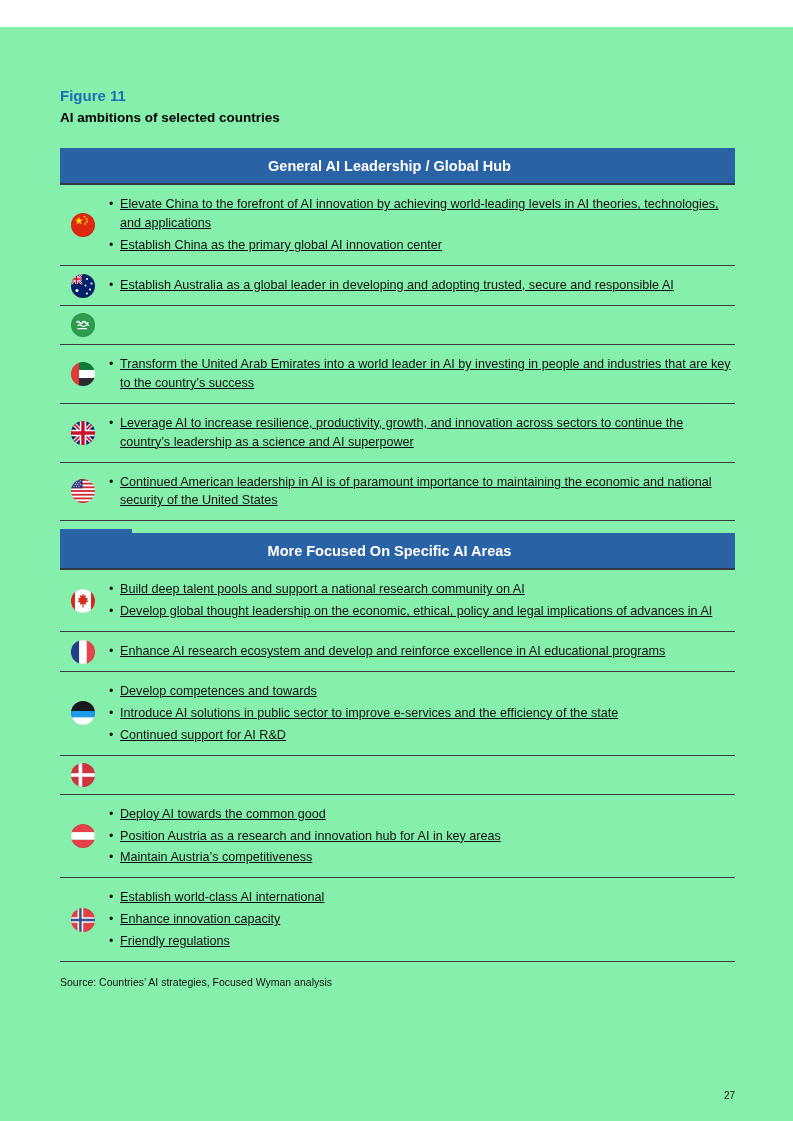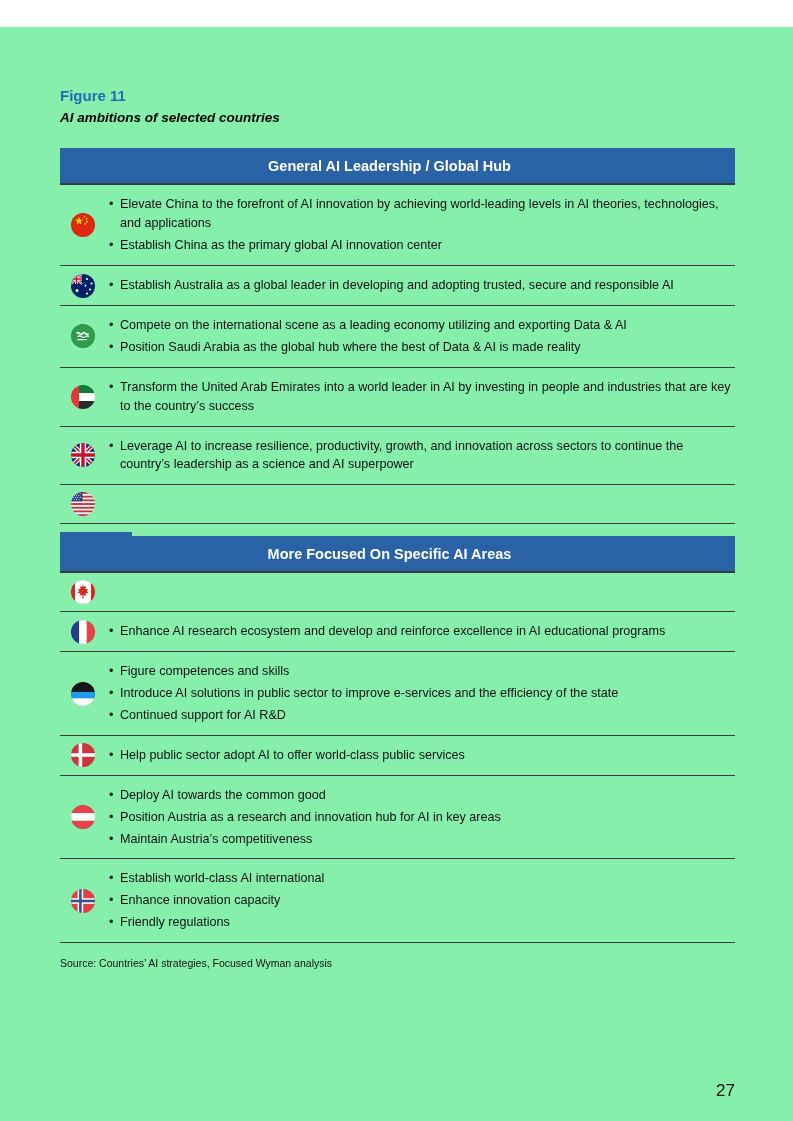--- a/index.html
+++ b/index.html
@@ -10,21 +10,21 @@
     overflow:hidden;
     font-family:"Liberation Sans", sans-serif;
     color:#111;
     margin-top:27px;
   }
   .content{position:absolute;left:60px;top:60px;width:675px;}
   .figure-label{
     color:#1F6CB8;font-weight:bold;font-size:15px;line-height:1.15;
   }
   .figure-title{
-    color:#000;font-weight:bold;font-size:13.5px;margin-top:6px;line-height:1.2;font-style:italic;
+    color:#000;font-weight:bold;font-size:13.5px;margin-top:6px;line-height:1.2;
   }
   .banner{
     margin-top:22px;
     background:#2A63A5;
     color:#fff;
     font-weight:bold;
     font-size:14.5px;
     text-align:center;
     padding:10px 16px 9px 0;
     border-bottom:2.5px solid #333A42;
@@ -32,40 +32,41 @@
   }
   .banner.second{margin-top:12px;}
   .banner.second::before{
     content:"";position:absolute;top:-4px;left:0;width:72px;height:4px;background:#2A63A5;
   }
   .rows{}
   .row{
     display:flex;align-items:center;
     border-bottom:1.6px solid #3C3C3C;
     padding:7px 0;
+    text-decoration:underline;
   }
   .flag-cell{flex:0 0 46px;display:flex;justify-content:center;align-items:center;}
   .bullets{flex:1;min-width:0;padding-right:2px;}
   ul.blist{margin:0;padding:0 0 0 14px;list-style:none;}
   ul.blist li{
     position:relative;
     font-size:12.6px;line-height:1.5;
     margin:3px 0;
     color:#111;
   }
   ul.blist li::before{
     content:"\2022";
     position:absolute;left:-11px;top:0;
     color:#111;
   }
   .source{
     margin-top:14px;font-size:10.5px;color:#111;line-height:1.3;
   }
   .page-number{
-    position:absolute;right:58px;bottom:47px;font-size:17px;color:#111;
+    position:absolute;right:58px;bottom:47px;font-size:10px;color:#111;
   }
   svg.flag{display:block;}
 </style>
 </head>
 <body>
 
 <div class="page">
   <div class="content">
 
     <div class="figure-label">Figure 11</div>
@@ -154,26 +155,20 @@
                 </clipPath>
               </defs>
             <g clip-path="url(#c-sa)">
               <rect width="24" height="24" fill="#2E9B4D"></rect>
               <path d="M5.5 9.5 q1.5 -2 3 0 t3 0 t3 0 t3 0" stroke="#FFFFFF" stroke-width="1.4" fill="none"></path>
               <path d="M6.5 12.6 q2 -1.6 4 0 t4 0 t3.5 0" stroke="#FFFFFF" stroke-width="1.2" fill="none"></path>
               <line x1="6.5" y1="15.6" x2="16" y2="15.6" stroke="#FFFFFF" stroke-width="1.1"></line>
             </g>
             <circle cx="12" cy="12" r="11.6" fill="none" stroke="rgba(0,0,0,0.08)" stroke-width="0.8"></circle>
           </svg>
-        </div>
-        <div class="bullets">
-          <ul class="blist">
-            <li>Compete on the international scene as a leading economy utilizing and exporting Data &amp; AI</li>
-            <li>Position Saudi Arabia as the global hub where the best of Data &amp; AI is made reality</li>
-          </ul>
         </div>
       </div>
 
       <div class="row">
         <div class="flag-cell">
           <svg class="flag" width="24" height="24" viewBox="0 0 24 24">
             <defs>
                 <clipPath id="c-ae">
                   <circle cx="12" cy="12" r="12"></circle>
                 </clipPath>
@@ -252,20 +247,25 @@
                   <circle cx="6.8" cy="5.4" r="0.55"></circle>
                   <circle cx="9.3" cy="5.4" r="0.55"></circle>
                 <circle cx="3" cy="7.2" r="0.55"></circle>
                   <circle cx="5.5" cy="7.2" r="0.55"></circle>
                   <circle cx="8" cy="7.2" r="0.55"></circle>
               </g>
             </g>
             <circle cx="12" cy="12" r="11.6" fill="none" stroke="rgba(0,0,0,0.08)" stroke-width="0.8"></circle>
           </svg>
         </div>
+        <div class="bullets">
+          <ul class="blist">
+            <li>Continued American leadership in AI is of paramount importance to maintaining the economic and national security of the United States</li>
+          </ul>
+        </div>
       </div>
 
     </div>
 
     <div class="banner second">More Focused On Specific AI Areas</div>
 
     <div class="rows">
 
       <div class="row">
         <div class="flag-cell">
@@ -277,20 +277,26 @@
               </defs>
             <g clip-path="url(#c-ca)">
               <rect width="24" height="24" fill="#FFFFFF"></rect>
               <rect x="0" y="0" width="4" height="24" fill="#D52B1E"></rect>
               <rect x="20" y="0" width="4" height="24" fill="#D52B1E"></rect>
               <path fill="#D52B1E" d="M12 4.5 L13 7 L15.2 6 L14.4 9 L17.2 9.3 L15.6 11.2 L17.8 12.6 L14.6 13.4 L15 15.8 L12.6 14.9 L12.6 18.5 L11.4 18.5 L11.4 14.9 L9 15.8 L9.4 13.4 L6.2 12.6 L8.4 11.2 L6.8 9.3 L9.6 9 L8.8 6 L11 7 Z"></path>
             </g>
             <circle cx="12" cy="12" r="11.6" fill="none" stroke="rgba(0,0,0,0.12)" stroke-width="0.8"></circle>
           </svg>
         </div>
+        <div class="bullets">
+          <ul class="blist">
+            <li>Build deep talent pools and support a national research community on AI</li>
+            <li>Develop global thought leadership on the economic, ethical, policy and legal implications of advances in AI</li>
+          </ul>
+        </div>
       </div>
 
       <div class="row">
         <div class="flag-cell">
           <svg class="flag" width="24" height="24" viewBox="0 0 24 24">
             <defs>
                 <clipPath id="c-fr">
                   <circle cx="12" cy="12" r="12"></circle>
                 </clipPath>
               </defs>
@@ -320,21 +326,21 @@
             <g clip-path="url(#c-ee)">
               <rect x="0" y="0" width="24" height="10" fill="#17181C"></rect>
               <rect x="0" y="10" width="24" height="6.5" fill="#1E9BEA"></rect>
               <rect x="0" y="16.5" width="24" height="7.5" fill="#FFFFFF"></rect>
             </g>
             <circle cx="12" cy="12" r="11.6" fill="none" stroke="rgba(0,0,0,0.12)" stroke-width="0.8"></circle>
           </svg>
         </div>
         <div class="bullets">
           <ul class="blist">
-            <li>Figure competences and skills</li>
+            <li>Develop competences and towards</li>
             <li>Introduce AI solutions in public sector to improve e-services and the efficiency of the state</li>
             <li>Continued support for AI R&amp;D</li>
           </ul>
         </div>
       </div>
 
       <div class="row">
         <div class="flag-cell">
           <svg class="flag" width="24" height="24" viewBox="0 0 24 24">
             <defs>
@@ -345,21 +351,20 @@
             <g clip-path="url(#c-dk)">
               <rect width="24" height="24" fill="#D0343F"></rect>
               <rect x="7.6" y="0" width="3.6" height="24" fill="#FFFFFF"></rect>
               <rect x="0" y="10.2" width="24" height="3.6" fill="#FFFFFF"></rect>
             </g>
             <circle cx="12" cy="12" r="11.6" fill="none" stroke="rgba(0,0,0,0.08)" stroke-width="0.8"></circle>
           </svg>
         </div>
         <div class="bullets">
           <ul class="blist">
-            <li>Help public sector adopt AI to offer world-class public services</li>
           </ul>
         </div>
       </div>
 
       <div class="row">
         <div class="flag-cell">
           <svg class="flag" width="24" height="24" viewBox="0 0 24 24">
             <defs>
                 <clipPath id="c-at">
                   <circle cx="12" cy="12" r="12"></circle>

